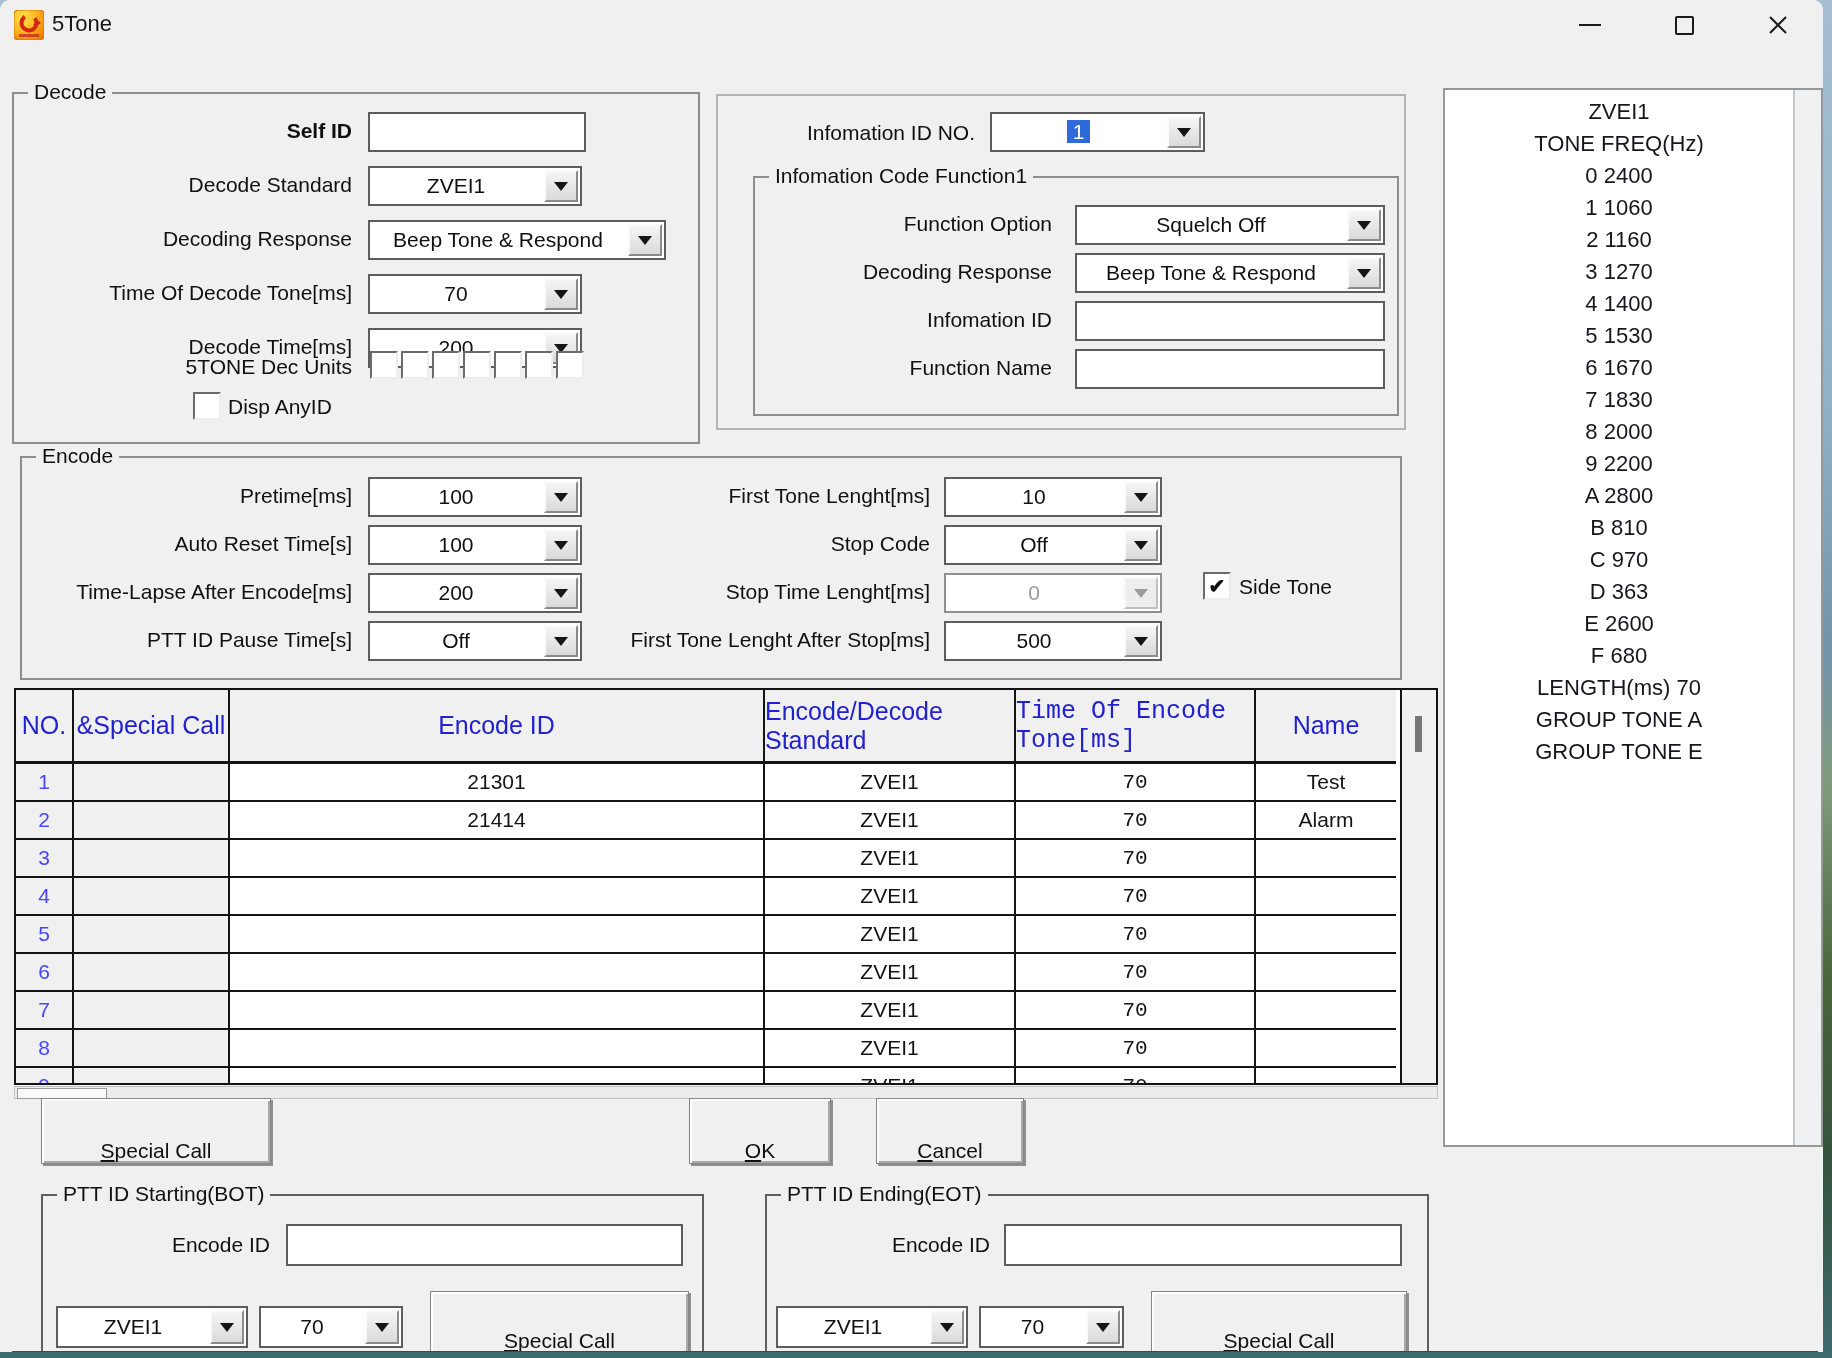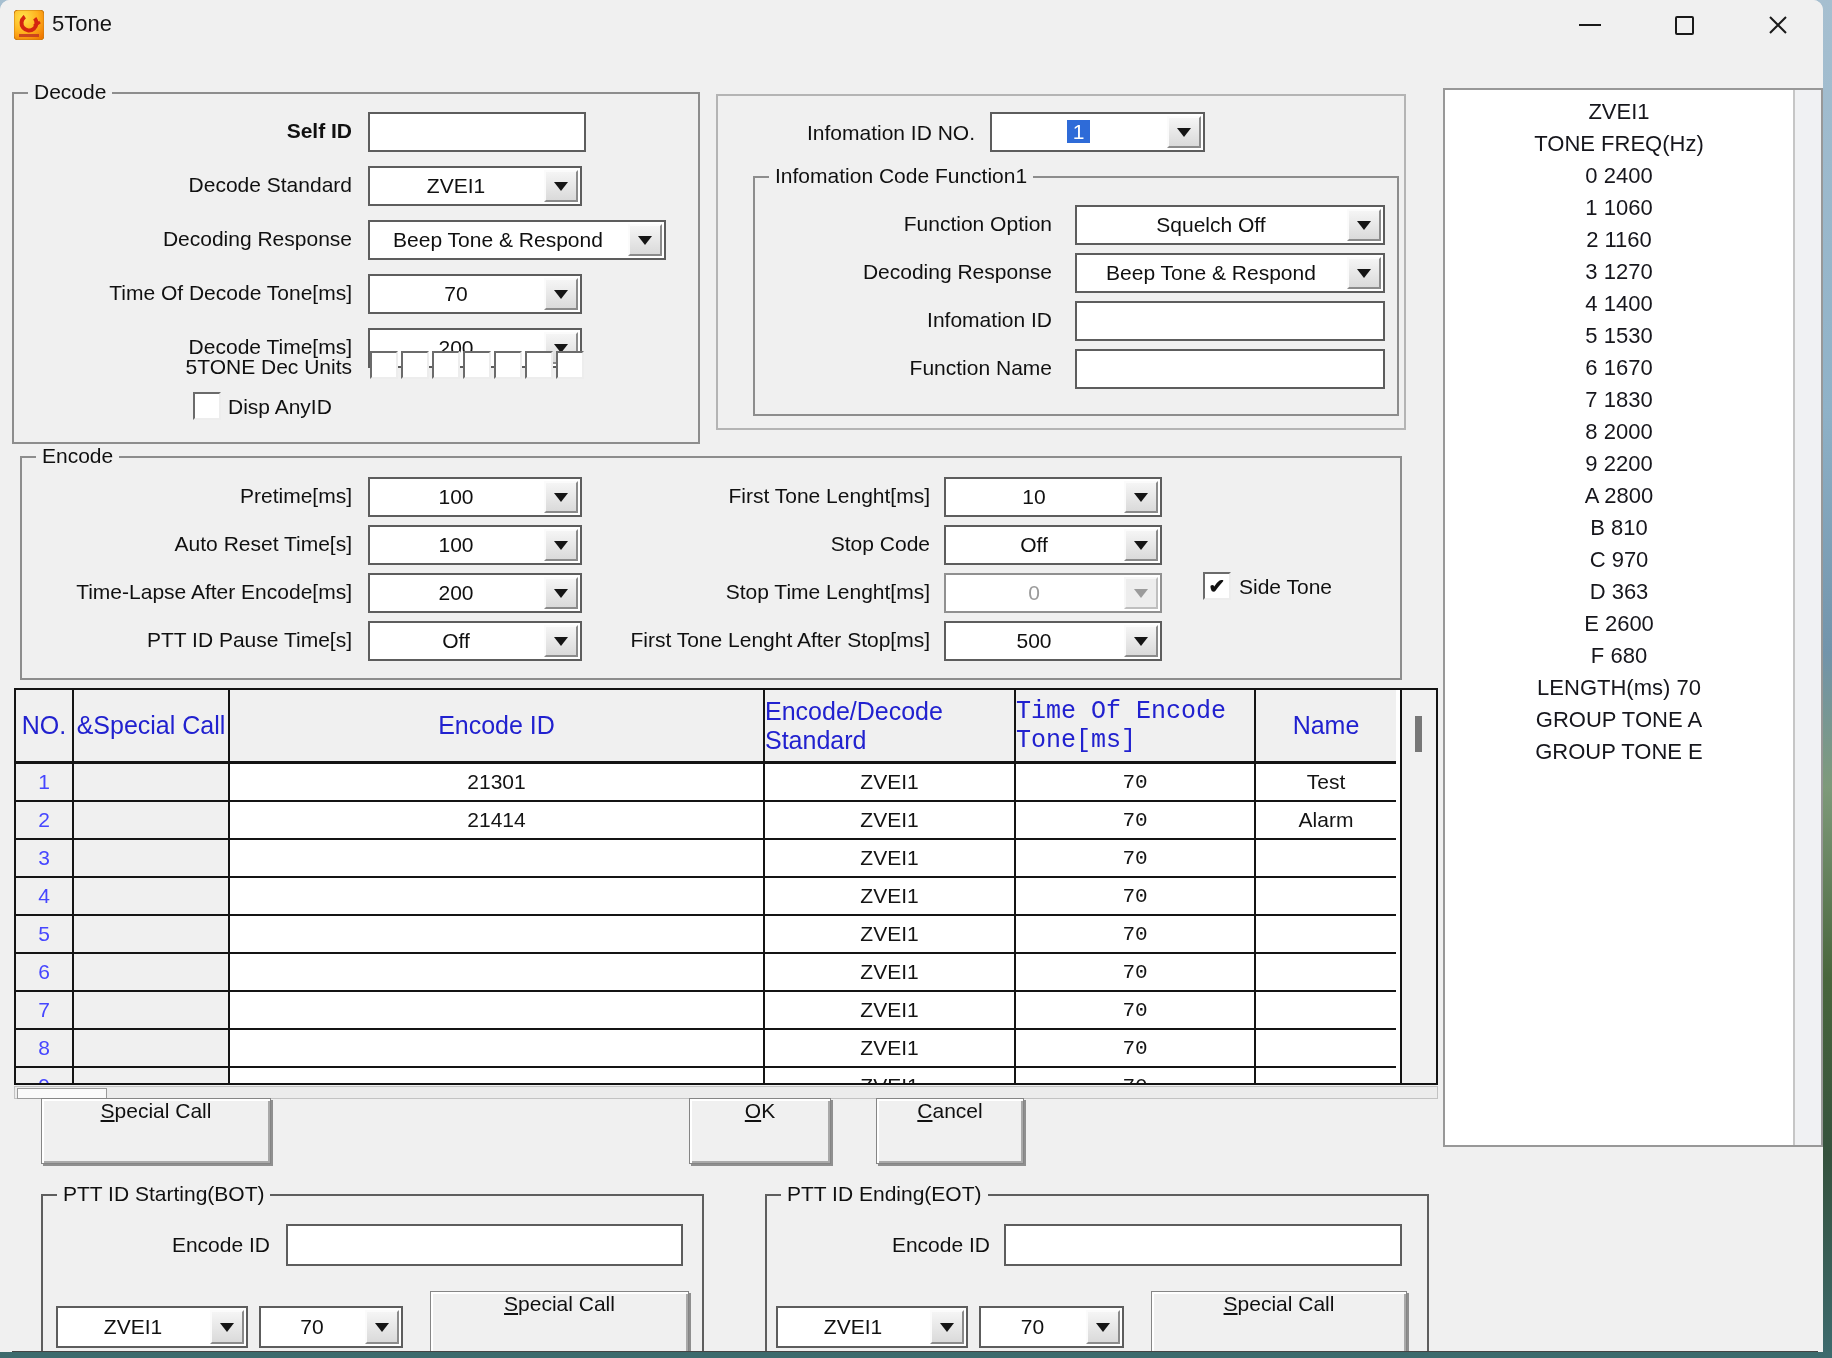--- a/index.html
+++ b/index.html
@@ -26,21 +26,21 @@
   .cval{flex:1;text-align:center;font-size:21px;color:#101010;white-space:nowrap;overflow:hidden;}
   .cbtn{width:30px;align-self:stretch;margin:2px;background:linear-gradient(#f5f5f5,#dadada);border:2px solid;border-color:#fbfbfb #8b8b8b #8b8b8b #fbfbfb;display:flex;align-items:center;justify-content:center;flex:none;}
   .tri{width:0;height:0;border-left:7px solid transparent;border-right:7px solid transparent;border-top:9px solid #151515;}
   .combo.disabled{border-color:#909090;}
   .combo.disabled .cval{color:#9b9b9b;}
   .combo.disabled .tri{border-top-color:#9b9b9b;}
   .combo.disabled .cbtn{background:#ededed;border-color:#f7f7f7 #bfbfbf #bfbfbf #f7f7f7;}
   .sel{background:#2e6bd8;color:#ffffff;padding:0 6px;}
   .cb{position:absolute;width:24px;height:24px;background:#ffffff;border:2px solid;border-color:#6b6b6b #ededed #ededed #6b6b6b;box-sizing:content-box;display:flex;align-items:center;justify-content:center;}
   .cb.checked::after{content:"✔";font-size:20px;font-weight:bold;color:#111;line-height:1;}
-  .btn{position:absolute;background:#f0f0f0;border:1px solid #858585;box-shadow:inset 2px 2px 0 #ffffff,inset -2px -2px 0 #a9a9a9,2px 2px 0 #8f8f8f;display:flex;align-items:flex-start;justify-content:center;font-size:21px;color:#101010;white-space:nowrap;}
+  .btn{position:absolute;background:#f0f0f0;border:1px solid #858585;box-shadow:inset 2px 2px 0 #ffffff,inset -2px -2px 0 #a9a9a9,2px 2px 0 #8f8f8f;display:flex;align-items:flex-end;justify-content:center;font-size:21px;color:#101010;white-space:nowrap;}
   .tbl{position:absolute;left:14px;top:688px;width:1424px;height:397px;background:#ffffff;border:2px solid #141414;overflow:hidden;box-sizing:border-box;}
   .trow{display:flex;}
   .tc{border-right:2px solid #141414;border-bottom:2px solid #141414;display:flex;align-items:center;justify-content:center;font-size:21px;color:#141414;flex:none;box-sizing:border-box;height:38px;background:#ffffff;overflow:hidden;}
   .c1{width:58px;background:#f0f0f0;color:#4646ff;}
   .c2{width:156px;background:#f0f0f0;}
   .c3{width:535px;}
   .c4{width:251px;}
   .c5{width:240px;font-family:Liberation Mono, monospace;}
   .c6{width:140px;border-right:none;}
   .th{height:74px;background:#f0f0f0;color:#2121cf;font-size:25px;border-bottom:3px solid #141414;}

